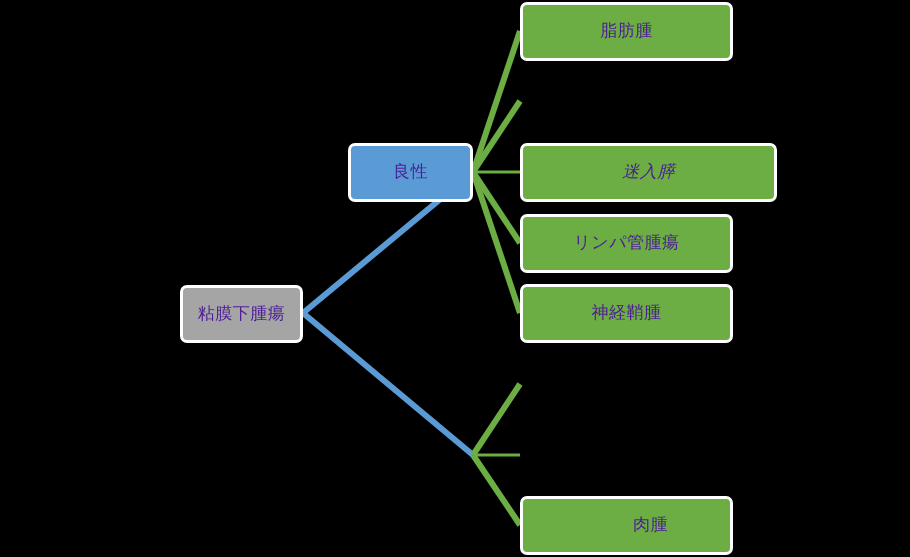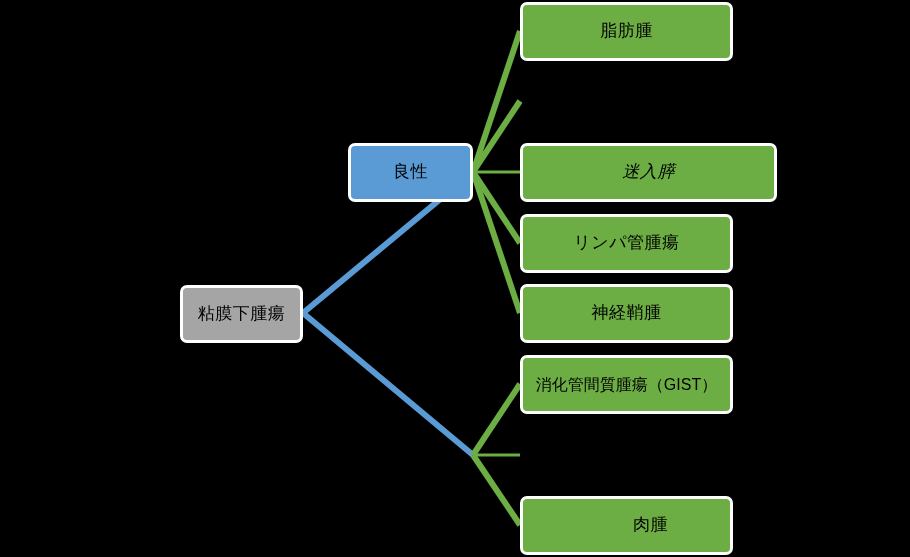--- a/index.html
+++ b/index.html
@@ -23,21 +23,21 @@
     height: 557px;
     pointer-events: none;
   }
   .node {
     position: absolute;
     box-sizing: border-box;
     display: flex;
     align-items: center;
     justify-content: center;
     text-align: left;
-    color: #000000;
+    color: #4c1d95;
     border-radius: 7px;
     border: 3px solid #ffffff;
     line-height: 1.2;
     letter-spacing: 0.5px;
     z-index: 5;
   }
   .node-root {
     background: #a5a5a5;
     font-size: 17px;
   }
@@ -94,22 +94,19 @@
   </div>
 
   <div class="node node-leaf" style="left:520px; top:214px; width:213px; height:59px;">
     <span>リンパ管腫瘍</span>
   </div>
 
   <div class="node node-leaf" style="left:520px; top:284px; width:213px; height:59px;">
     <span>神経鞘腫</span>
   </div>
 
-  <div class="node node-leaf tight" style="left:520px; top:355px; width:213px; height:59px;">
-    <span>消化管間質腫瘍（GIST）</span>
-  </div>
 
 
   <div class="node node-leaf" style="left:520px; top:496px; width:213px; height:59px;padding-left:48px;">
     <span>肉腫</span>
   </div>
 
 </div>
 
 </body></html>

